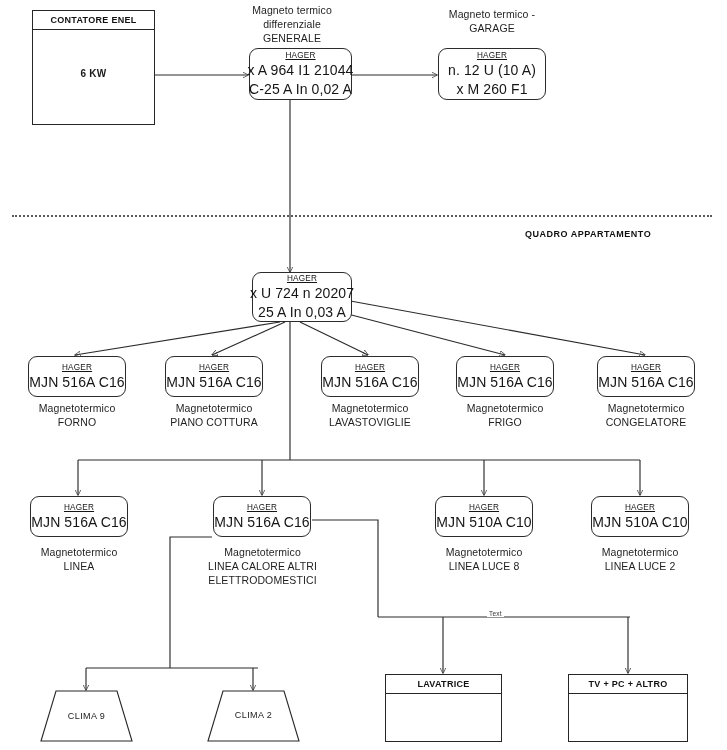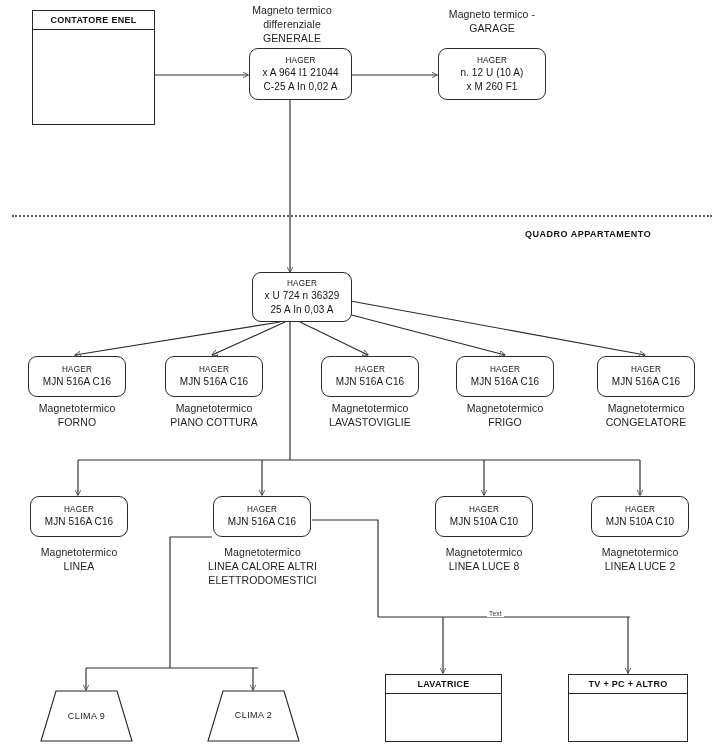--- a/index.html
+++ b/index.html
@@ -64,23 +64,24 @@
     display: flex;
     flex-direction: column;
     align-items: center;
     justify-content: center;
     line-height: 1.35;
   }
   .breaker .brand {
     font-size: 8.2px;
     letter-spacing: 0.2px;
     color: #151515;
+    text-decoration: underline;
   }
   .breaker .spec {
-    font-size: 10px;
+    font-size: 14px;
     letter-spacing: 0.1px;
     color: #151515;
     white-space: nowrap;
     text-align: right;
   }
   
   .caption {
     position: absolute;
     text-align: center;
     font-size: 10.5px;
@@ -172,20 +173,21 @@
 
     <polyline points="312,520 378,520 378,617"></polyline>
 
     <line x1="378" y1="617" x2="630" y2="617"></line>
     <line x1="443" y1="617" x2="443" y2="673" marker-end="url(#arrow)"></line>
     <line x1="628" y1="617" x2="628" y2="673" marker-end="url(#arrow)"></line>
   </svg>
 
   <div class="node rect-box" style="left:32px; top:10px; width:123px; height:115px;">
     <div class="rect-title">CONTATORE ENEL</div>
+    <div class="rect-body" style="height:86px;">6 KW</div>
   </div>
 
   <div class="caption" style="left:222px; top:4px; width:140px;">
     <span class="l1">Magneto termico</span>
     <span class="l2">differenziale</span>
     <span class="l3">GENERALE</span>
   </div>
 
   <div class="node breaker" style="left:249px; top:48px; width:103px; height:52px;">
     <span class="brand">HAGER</span>
@@ -203,21 +205,21 @@
     <span class="spec">n. 12 U (10 A)</span>
     <span class="spec">x M 260 F1</span>
   </div>
 
   <div class="divider" style="left:12px; top:215px; width:700px;"></div>
   <div class="panel-label" style="left:509px; top:229px;">QUADRO APPARTAMENTO</div>
 
 
   <div class="node breaker" style="left:252px; top:272px; width:100px; height:50px;">
     <span class="brand">HAGER</span>
-    <span class="spec">x U 724 n 36329</span>
+    <span class="spec">x U 724 n 20207</span>
     <span class="spec">25 A In 0,03 A</span>
   </div>
 
   <div class="node breaker" style="left:28px; top:356px; width:98px; height:41px;">
     <span class="brand">HAGER</span>
     <span class="spec">MJN 516A C16</span>
   </div>
   <div class="caption" style="left:12px; top:402px; width:130px;">
     <span class="l1">Magnetotermico</span>
     <span class="l2">FORNO</span>

